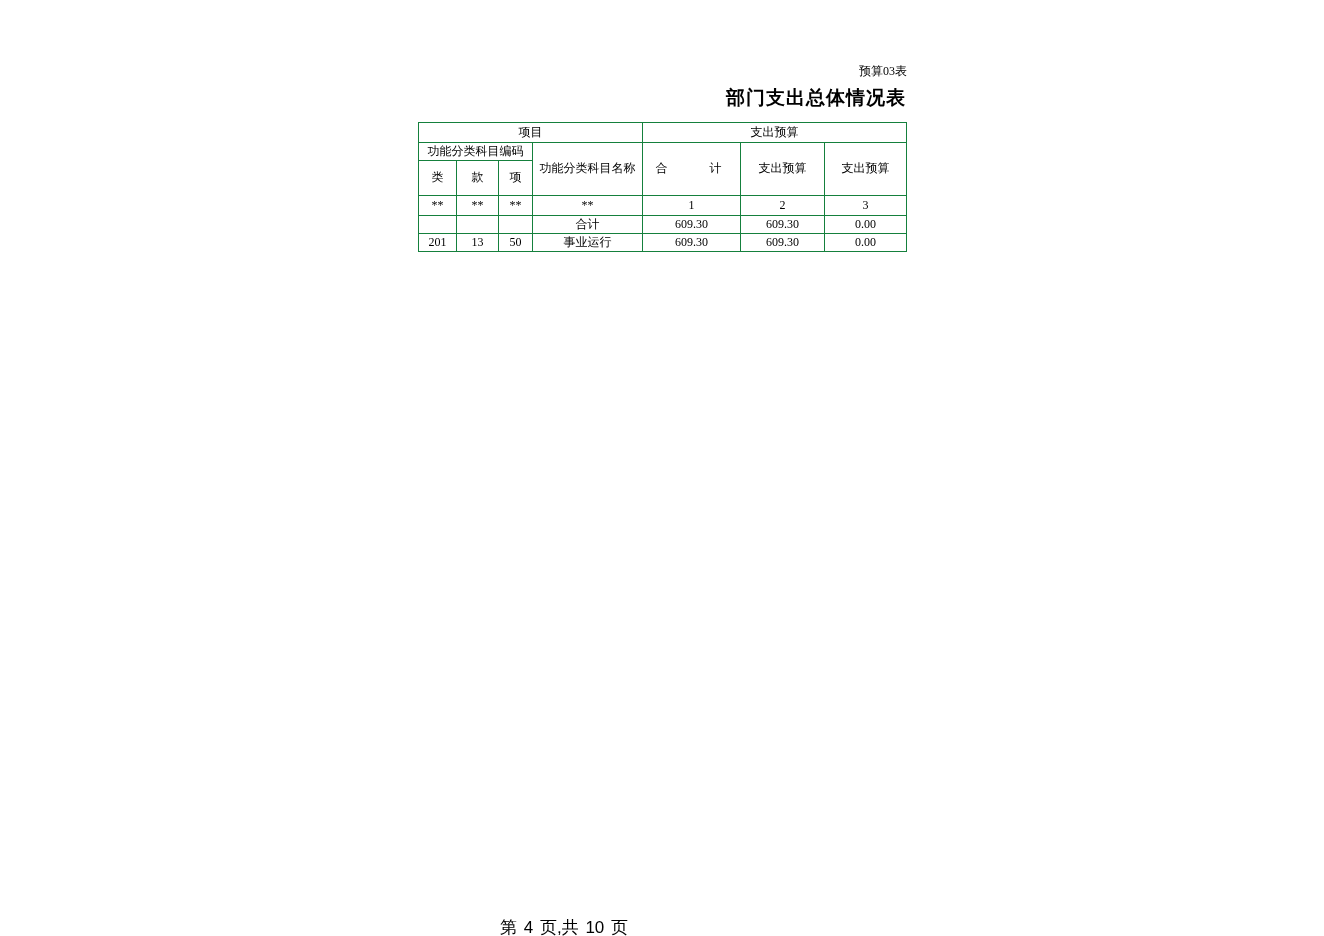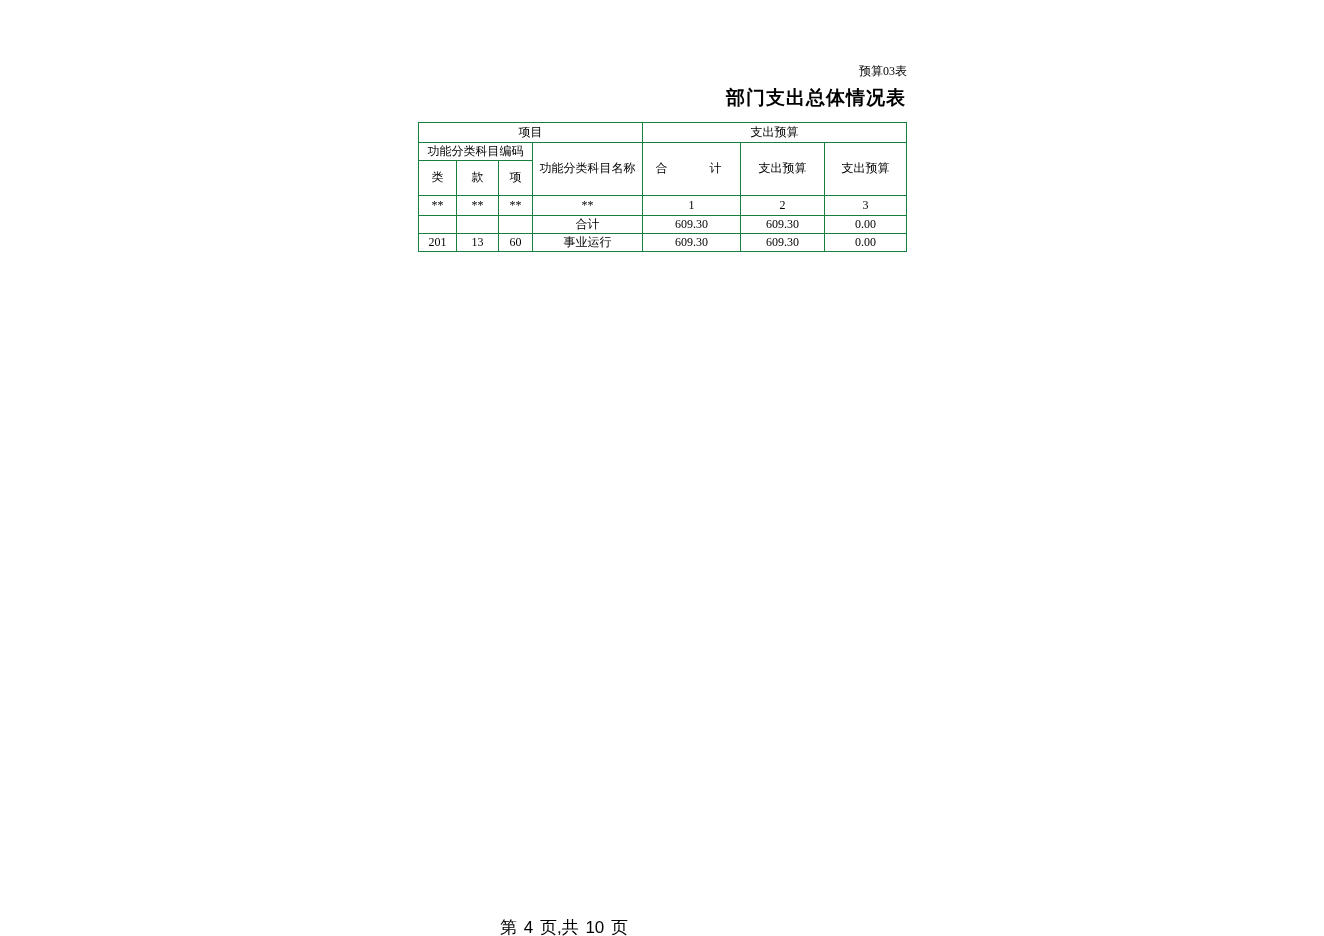--- a/index.html
+++ b/index.html
@@ -152,21 +152,21 @@
         <td class="h-26"></td>
         <td class="h-26"></td>
         <td class="h-26 left-text">合计</td>
         <td class="h-26 right-text">609.30</td>
         <td class="h-26 right-text">609.30</td>
         <td class="h-26 right-text">0.00</td>
       </tr>
       <tr>
         <td class="h-26">201</td>
         <td class="h-26 left-text">13</td>
-        <td class="h-26 left-text">60</td>
+        <td class="h-26 left-text">50</td>
         <td class="h-26 left-text">事业运行</td>
         <td class="h-26 right-text">609.30</td>
         <td class="h-26 right-text">609.30</td>
         <td class="h-26 right-text">0.00</td>
       </tr>
     </tbody>
   </table>
 
   <div class="footer">
     <span>第</span>

